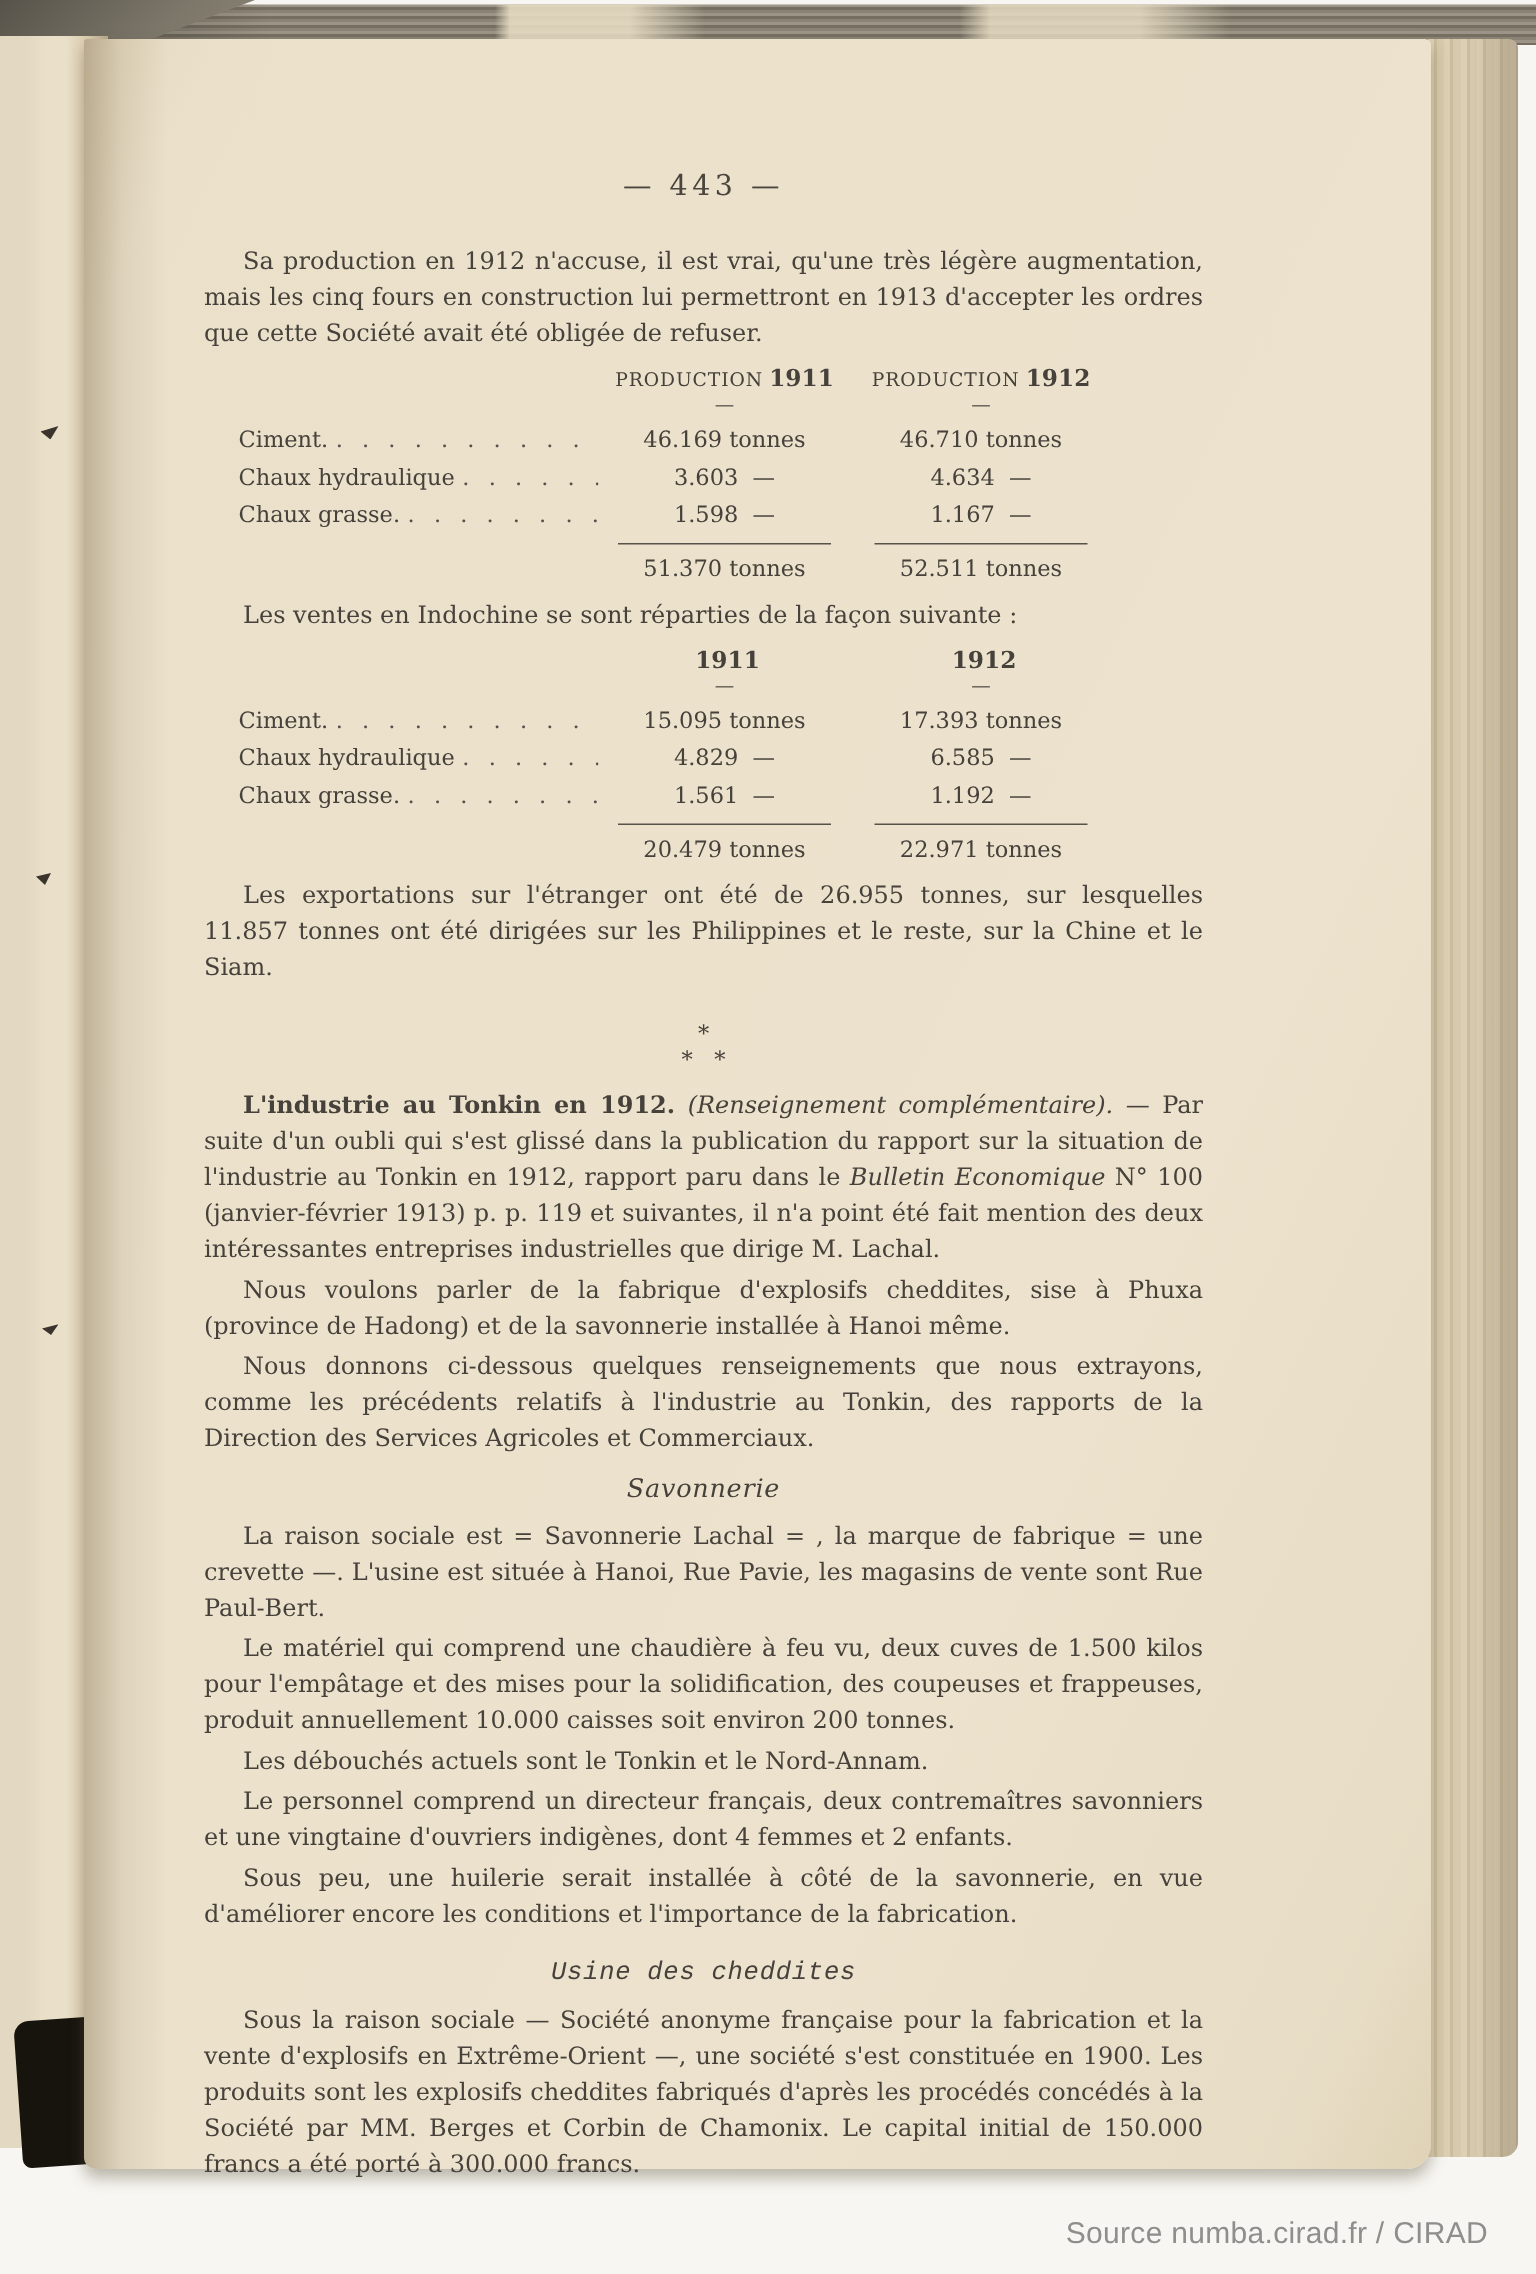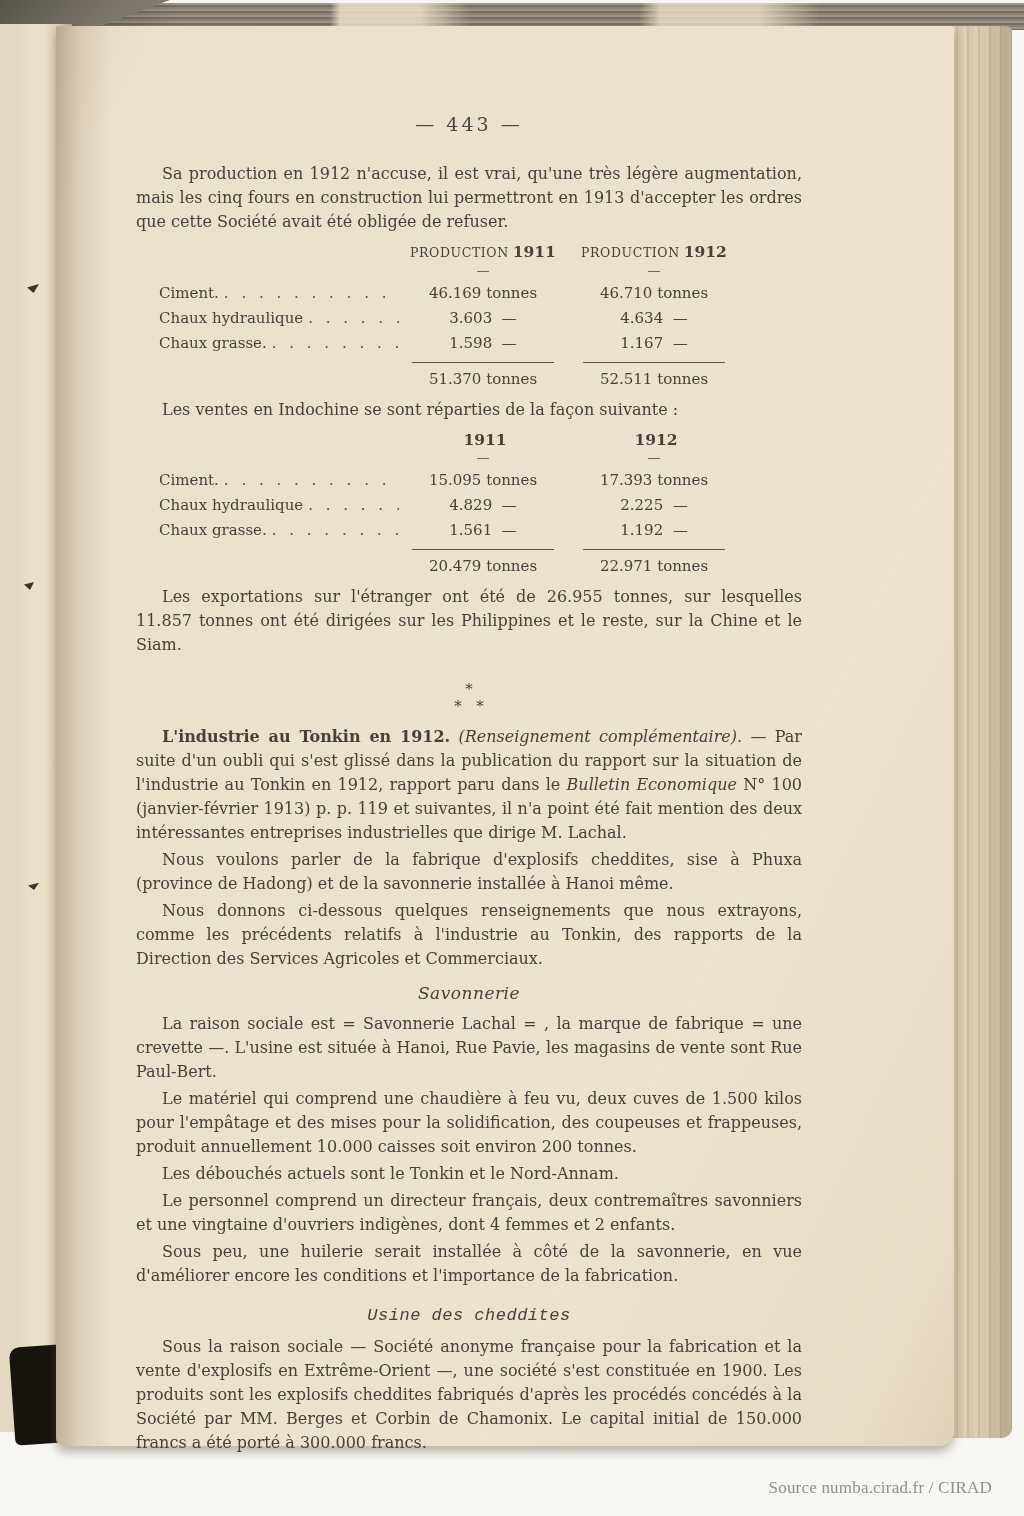--- a/index.html
+++ b/index.html
@@ -85,22 +85,22 @@
   .stars div{white-space:pre;}
   .sect-head{
     text-align:center;font-style:italic;font-size:17px;
     margin:10px 0 7px 0;text-indent:0;letter-spacing:.5px;
   }
   .b{font-weight:bold;}
   .i{font-style:italic;}
   
   .source{
     position:absolute;right:32px;top:1478px;
-    font-family:Liberation Serif, serif;
-    font-size:17px;color:#8f8e8c;letter-spacing:.2px;
+    font-family:Liberation Sans, sans-serif;
+    font-size:20px;color:#8f8e8c;letter-spacing:.2px;
   }
 </style>
 </head>
 <body>
 
 <div class="scan">
 
   <div class="top-band"></div>
   <div class="top-corner"></div>
   <div class="left-underpage"></div>
@@ -187,21 +187,21 @@
             </span>
           <span class="t-col val">15.095 tonnes</span>
           <span class="t-col c2 val">17.393 tonnes</span>
         </div>
         <div class="t-row">
           <span class="t-label">
               <span>Chaux hydraulique</span>
               <span class="dots">. . . . . . . . . . . . . . . . . . . .</span>
             </span>
           <span class="t-col val">4.829  —</span>
-          <span class="t-col c2 val">2.225  —</span>
+          <span class="t-col c2 val">6.585  —</span>
         </div>
         <div class="t-row">
           <span class="t-label">
               <span>Chaux grasse.</span>
               <span class="dots">. . . . . . . . . . . . . . . . . . . .</span>
             </span>
           <span class="t-col val">1.561  —</span>
           <span class="t-col c2 val">1.192  —</span>
         </div>
         <div class="t-row t-totalrule">

